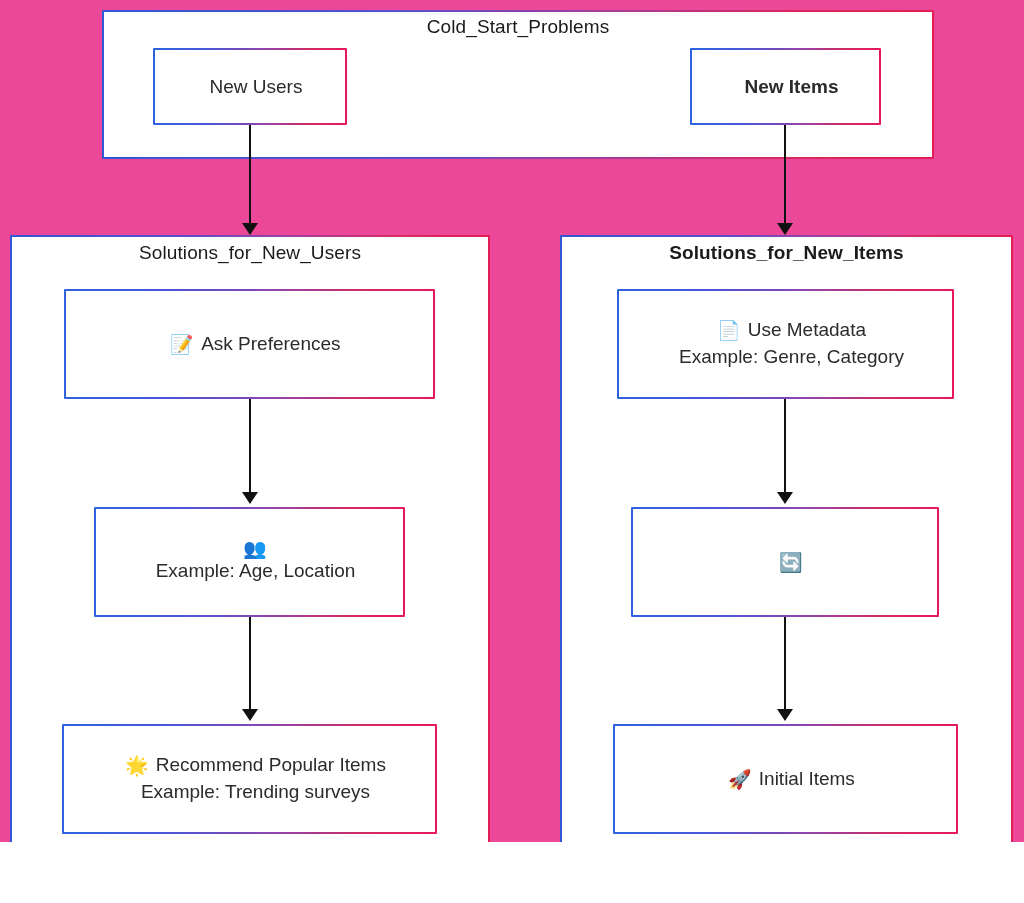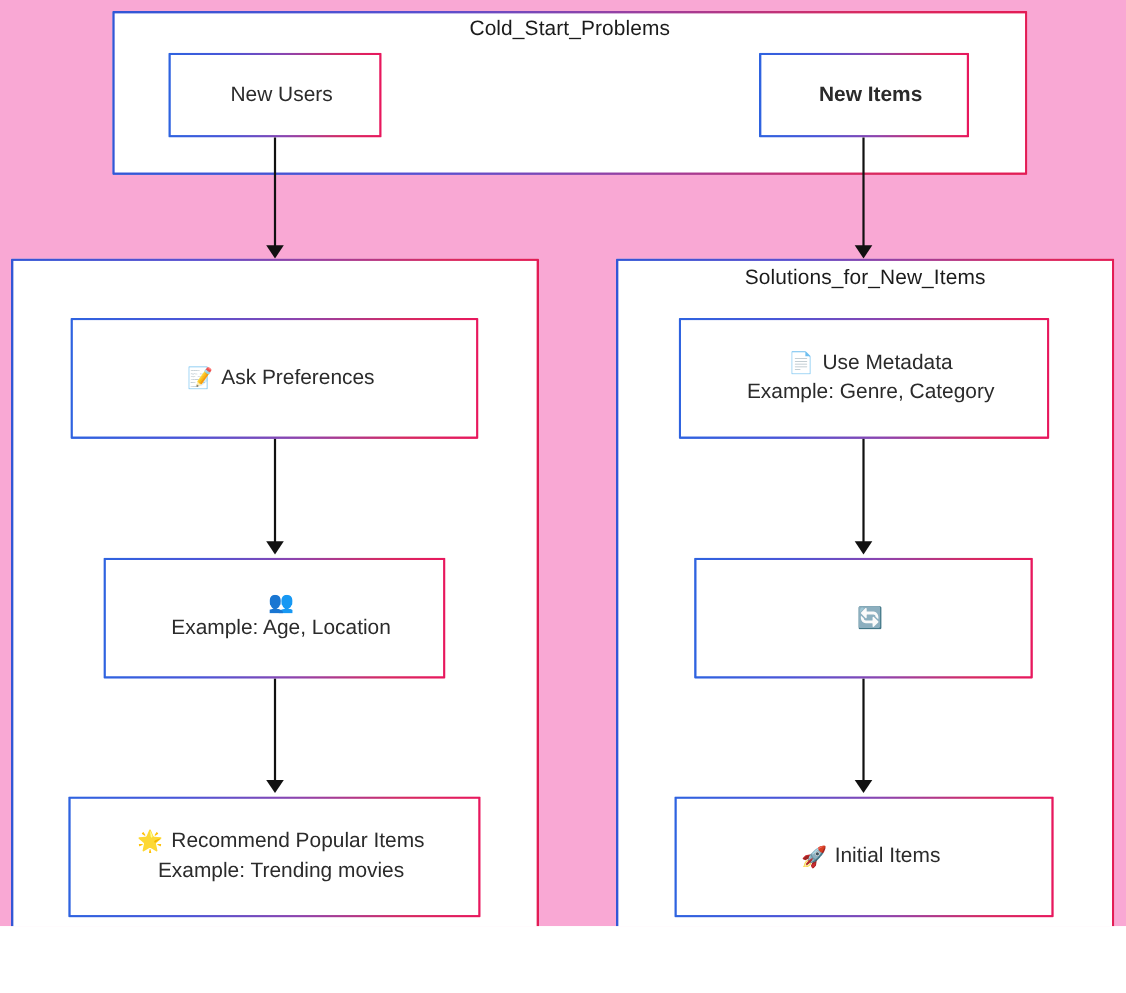--- a/index.html
+++ b/index.html
@@ -8,21 +8,21 @@
     background: #ffffff;
   }
   body {
     font-family: "Liberation Sans", "DejaVu Sans", sans-serif;
     -webkit-font-smoothing: antialiased;
   }
   #canvas {
     position: relative;
     width: 1024px;
     height: 842px;
-    background: #f9a8d4;
+    background: #ec4899;
     overflow: hidden;
   }
 
   
   .cluster {
     position: absolute;
     box-sizing: border-box;
     background: #ffffff;
     border: 2px solid transparent;
     border-radius: 1px;
@@ -117,20 +117,21 @@
   </div>
 
   <div class="arrow-line" style="left:249px; top:125px; height:99px;"></div>
   <div class="arrow-head" style="left:242px; top:223px;"></div>
 
   <div class="arrow-line" style="left:784px; top:125px; height:99px;"></div>
   <div class="arrow-head" style="left:777px; top:223px;"></div>
 
   <div class="cluster" style="left:10px; top:235px; width:480px; height:653px;"></div>
 
+  <div class="cluster-title" style="left:10px; width:480px; top:242px;">Solutions_for_New_Users</div>
 
   <div class="node" style="left:64px; top:289px; width:371px; height:110px;">
     <div class="node-line title-line">
       <span class="node-emoji">📝</span>
       <span>Ask Preferences</span>
     </div>
   </div>
 
   <div class="arrow-line" style="left:249px; top:399px; height:94px;"></div>
   <div class="arrow-head" style="left:242px; top:492px;"></div>
@@ -143,26 +144,26 @@
   </div>
 
   <div class="arrow-line" style="left:249px; top:617px; height:93px;"></div>
   <div class="arrow-head" style="left:242px; top:709px;"></div>
 
   <div class="node" style="left:62px; top:724px; width:375px; height:110px;">
     <div class="node-line title-line">
       <span class="node-emoji">🌟</span>
       <span>Recommend Popular Items</span>
     </div>
-    <div class="node-line">Example: Trending movies</div>
+    <div class="node-line">Example: Trending surveys</div>
   </div>
 
   <div class="cluster" style="left:560px; top:235px; width:453px; height:653px;"></div>
 
-  <div class="cluster-title" style="left:560px; width:453px; top:242px;">Solutions_for_New_Items</div>
+  <div class="cluster-title" style="left:560px; width:453px; top:242px;font-weight:bold;">Solutions_for_New_Items</div>
 
   <div class="node" style="left:617px; top:289px; width:337px; height:110px;">
     <div class="node-line title-line">
       <span class="node-emoji">📄</span>
       <span>Use Metadata</span>
     </div>
     <div class="node-line">Example: Genre, Category</div>
   </div>
 
   <div class="arrow-line" style="left:784px; top:399px; height:94px;"></div>

